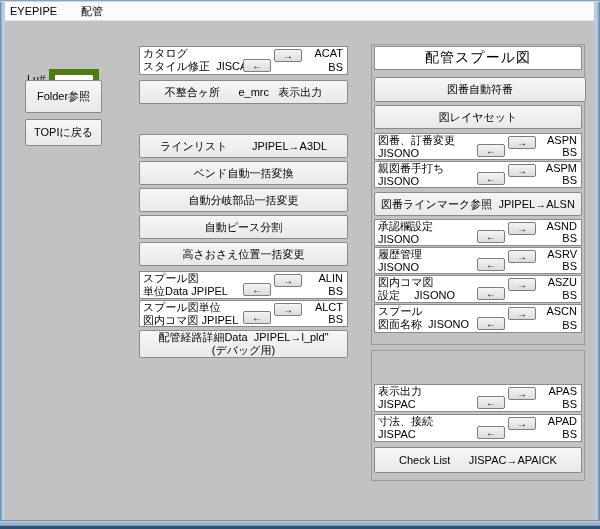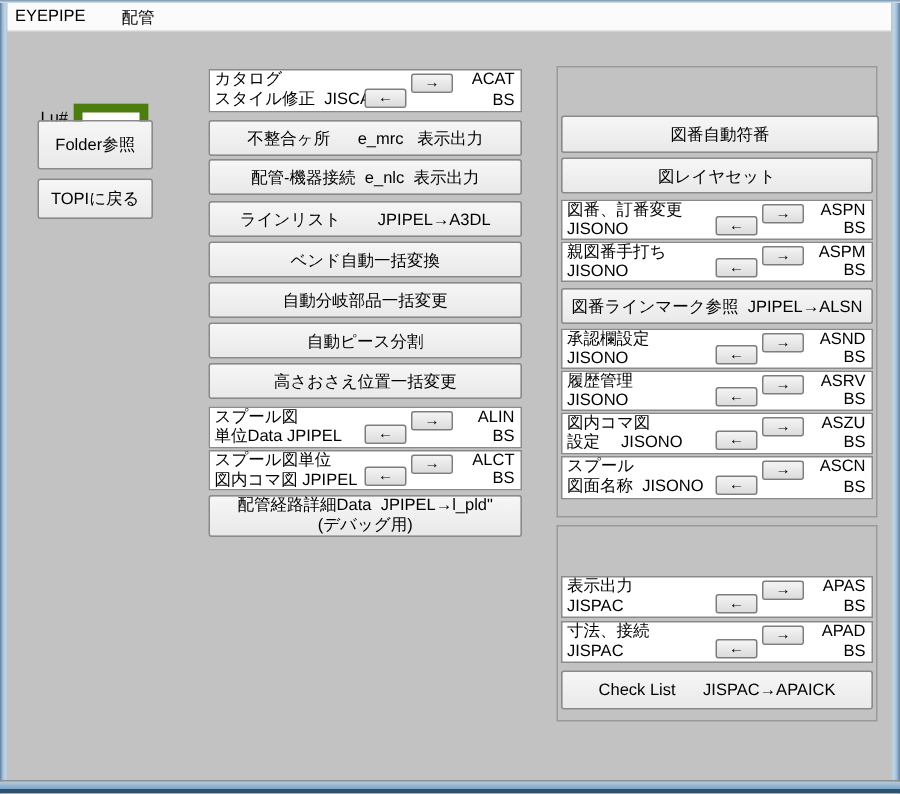--- a/index.html
+++ b/index.html
@@ -61,21 +61,20 @@
     <div class="panel" style="left:134px;top:25px;width:209px;height:29px">
       <div class="l1">カタログ</div>
       <div class="l2">スタイル修正  JISCAT</div>
       <button class="mini fwd">→</button>
       <button class="mini back">←</button>
       <div class="c1">ACAT</div>
       <div class="c2">BS</div>
     </div>
 
     <button class="wbtn" style="left:134px;top:59px;width:209px;height:24px">不整合ヶ所      e_mrc   表示出力</button>
-    <button class="wbtn" style="left:134px;top:85px;width:209px;height:24px">配管-機器接続  e_nlc  表示出力</button>
     <button class="wbtn" style="left:134px;top:113px;width:209px;height:24px">ラインリスト        JPIPEL→A3DL</button>
     <button class="wbtn" style="left:134px;top:140px;width:209px;height:24px">ベンド自動一括変換</button>
     <button class="wbtn" style="left:134px;top:167px;width:209px;height:24px">自動分岐部品一括変更</button>
     <button class="wbtn" style="left:134px;top:194px;width:209px;height:24px">自動ピース分割</button>
     <button class="wbtn" style="left:134px;top:221px;width:209px;height:24px">高さおさえ位置一括変更</button>
 
     <div class="panel" style="left:134px;top:250px;width:209px;height:28px">
       <div class="l1">スプール図</div>
       <div class="l2">単位Data JPIPEL</div>
       <button class="mini fwd">→</button>
@@ -93,20 +92,21 @@
       <div class="c2">BS</div>
     </div>
 
     <button class="wbtn two" style="left:134px;top:309px;width:209px;height:28px">
       <span>配管経路詳細Data  JPIPEL→l_pld"</span>
       <span>(デバッグ用)</span>
     </button>
 
     <div class="groupbox" style="left:366px;top:23px;width:214px;height:301px"></div>
 
+    <div class="hpanel" style="left:369px;top:25px;width:208px;height:24px">配管スプール図</div>
 
     <button class="wbtn" style="left:369px;top:56px;width:212px;height:25px">図番自動符番</button>
     <button class="wbtn" style="left:369px;top:84px;width:208px;height:24px">図レイヤセット</button>
 
     <div class="panel" style="left:369px;top:112px;width:208px;height:27px">
       <div class="l1">図番、訂番変更</div>
       <div class="l2">JISONO</div>
       <button class="mini fwd">→</button>
       <button class="mini back">←</button>
       <div class="c1">ASPN</div>

